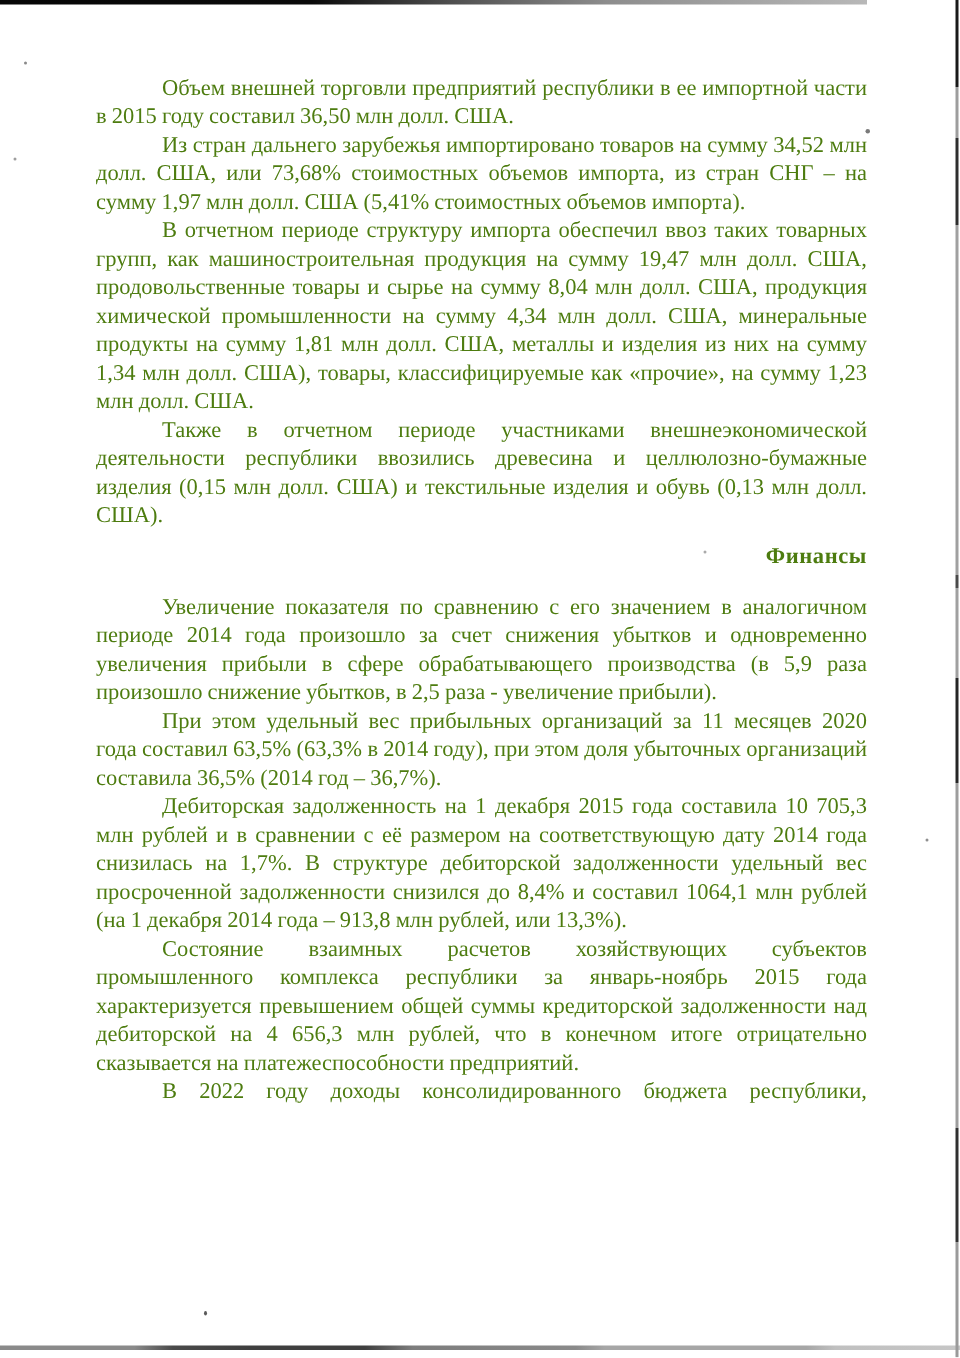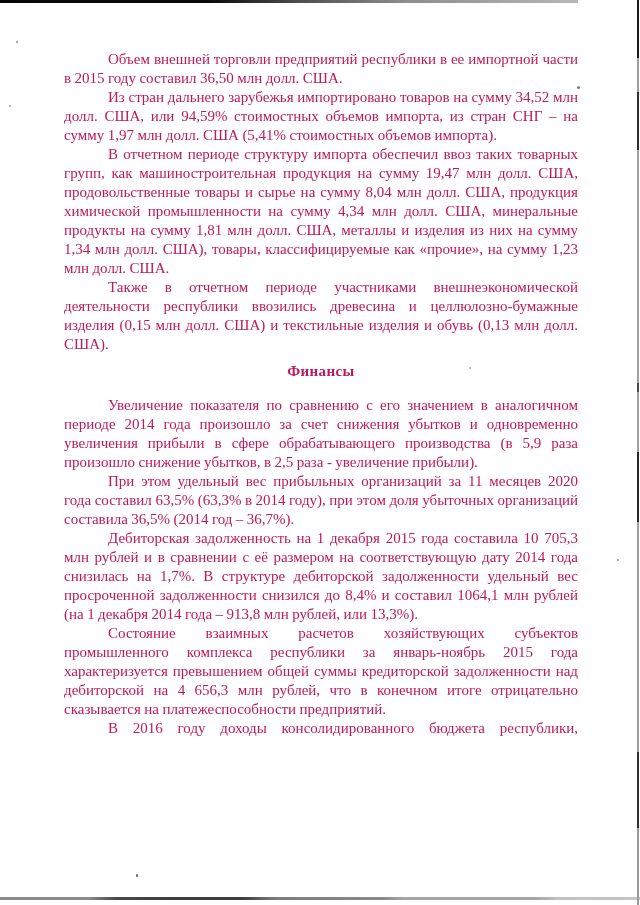--- a/index.html
+++ b/index.html
@@ -7,42 +7,42 @@
     padding: 0;
     background: #ffffff;
   }
   .page {
     position: relative;
     width: 640px;
     height: 905px;
     background: #ffffff;
     overflow: hidden;
     font-family: "Liberation Serif", "DejaVu Serif", serif;
-    color: #be185d;
+    color: #4d7c0f;
   }
   .content {
     position: absolute;
     top: 50px;
     left: 64px;
     width: 514px;
   }
   .content p {
     margin: 0;
     font-size: 15px;
     line-height: 19px;
     text-align: justify;
     text-indent: 44px;
     word-spacing: -0.3px;
   }
   .content h2 {
     margin: 8px 0 15px 0;
     font-size: 15px;
     line-height: 19px;
     font-weight: bold;
-    text-align: center;
+    text-align: right;
     letter-spacing: 0.4px;
   }
   .stretch-last {
     text-align-last: justify;
   }
   
   .artifact {
     position: absolute;
     pointer-events: none;
   }
@@ -98,34 +98,34 @@
   <div class="speck speck-2"></div>
   <div class="speck speck-3"></div>
   <div class="speck speck-4"></div>
   <div class="speck speck-5"></div>
   <div class="speck speck-6"></div>
 
   <div class="content">
 
     <p>Объем внешней торговли предприятий республики в ее импортной части в 2015 году составил 36,50 млн долл. США.</p>
 
-    <p>Из стран дальнего зарубежья импортировано товаров на сумму 34,52 млн долл. США, или 94,59% стоимостных объемов импорта, из стран СНГ – на сумму 1,97 млн долл. США (5,41% стоимостных объемов импорта).</p>
+    <p>Из стран дальнего зарубежья импортировано товаров на сумму 34,52 млн долл. США, или 73,68% стоимостных объемов импорта, из стран СНГ – на сумму 1,97 млн долл. США (5,41% стоимостных объемов импорта).</p>
 
     <p>В отчетном периоде структуру импорта обеспечил ввоз таких товарных групп, как машиностроительная продукция на сумму 19,47 млн долл. США, продовольственные товары и сырье на сумму 8,04 млн долл. США, продукция химической промышленности на сумму 4,34 млн долл. США, минеральные продукты на сумму 1,81 млн долл. США, металлы и изделия из них на сумму 1,34 млн долл. США), товары, классифицируемые как «прочие», на сумму 1,23 млн долл. США.</p>
 
     <p>Также в отчетном периоде участниками внешнеэкономической деятельности республики ввозились древесина и целлюлозно-бумажные изделия (0,15 млн долл. США) и текстильные изделия и обувь (0,13 млн долл. США).</p>
 
     <h2>Финансы</h2>
 
 
     <p>Увеличение показателя по сравнению с его значением в аналогичном периоде 2014 года произошло за счет снижения убытков и одновременно увеличения прибыли в сфере обрабатывающего производства (в 5,9 раза произошло снижение убытков, в 2,5 раза - увеличение прибыли).</p>
 
     <p>При этом удельный вес прибыльных организаций за 11 месяцев 2020 года составил 63,5% (63,3% в 2014 году), при этом доля убыточных организаций составила 36,5% (2014 год – 36,7%).</p>
 
     <p>Дебиторская задолженность на 1 декабря 2015 года составила 10&nbsp;705,3 млн рублей и в сравнении с её размером на соответствующую дату 2014 года снизилась на 1,7%. В структуре дебиторской задолженности удельный вес просроченной задолженности снизился до 8,4% и составил 1064,1 млн рублей (на 1 декабря 2014 года – 913,8 млн рублей, или 13,3%).</p>
 
 
     <p>Состояние взаимных расчетов хозяйствующих субъектов промышленного комплекса республики за январь-ноябрь 2015 года характеризуется превышением общей суммы кредиторской задолженности над дебиторской на 4&nbsp;656,3 млн рублей, что в конечном итоге отрицательно сказывается на платежеспособности предприятий.</p>
 
-    <p class="stretch-last">В 2016 году доходы консолидированного бюджета республики,</p>
+    <p class="stretch-last">В 2022 году доходы консолидированного бюджета республики,</p>
 
   </div>
 </div>
 
 </body></html>

